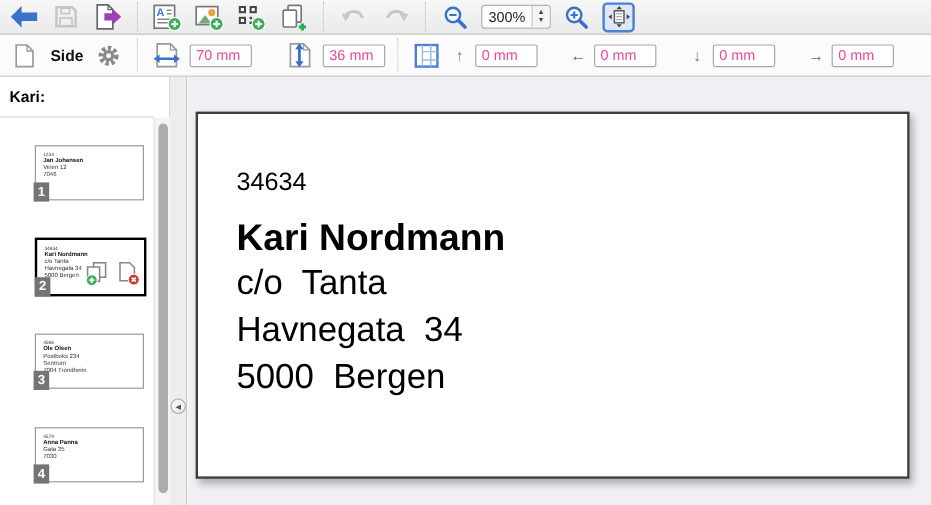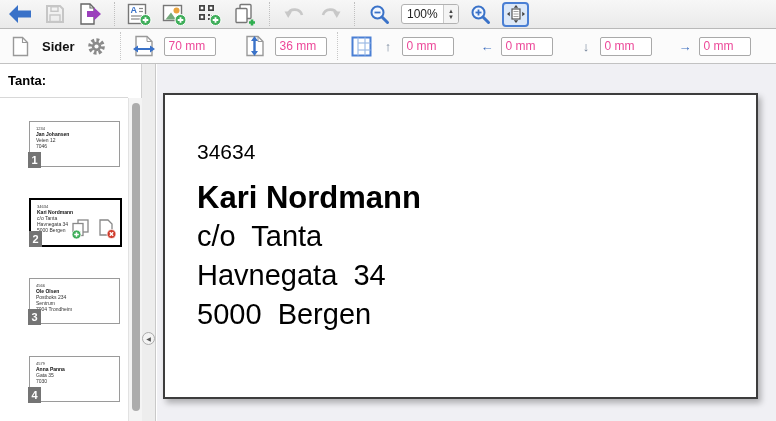--- a/index.html
+++ b/index.html
@@ -162,21 +162,21 @@
   </div>
   <div class="tb-sep"></div>
   <div class="tb-btn">
     <svg width="21" height="21" viewBox="0 0 21 21">
         <circle cx="8.5" cy="8.5" r="6" fill="#f2f7ff" stroke="#3a72c8" stroke-width="2"></circle>
         <line x1="13" y1="13" x2="18.5" y2="18.5" stroke="#3a72c8" stroke-width="3" stroke-linecap="round"></line>
         <line x1="5.5" y1="8.5" x2="11.5" y2="8.5" stroke="#3a72c8" stroke-width="1.8"></line>
       </svg>
   </div>
   <div class="zoom-stepper">
-    <div class="zs-text">100%</div>
+    <div class="zs-text">300%</div>
     <div class="zs-arrows">
       <span>▲</span>
       <span>▼</span>
     </div>
   </div>
   <div class="tb-btn">
     <svg width="21" height="21" viewBox="0 0 21 21">
         <circle cx="8.5" cy="8.5" r="6" fill="#f2f7ff" stroke="#3a72c8" stroke-width="2"></circle>
         <line x1="13" y1="13" x2="18.5" y2="18.5" stroke="#3a72c8" stroke-width="3" stroke-linecap="round"></line>
         <line x1="5.5" y1="8.5" x2="11.5" y2="8.5" stroke="#3a72c8" stroke-width="1.8"></line>
@@ -197,21 +197,21 @@
   </div>
 </div>
 
 <div class="toolbar-page">
   <div class="tb-btn">
     <svg width="17" height="21" viewBox="0 0 17 21">
         <path d="M1.5 1.5 H10.5 L15.5 6.5 V19.5 H1.5 Z" fill="#fff" stroke="#999" stroke-width="1.4"></path>
         <path d="M10.5 1.5 V6.5 H15.5" fill="none" stroke="#999" stroke-width="1.1"></path>
       </svg>
   </div>
-  <span class="tp-title">Sider</span>
+  <span class="tp-title">Side</span>
   <div class="tb-btn">
     <svg width="19" height="19" viewBox="0 0 24 24">
         <circle cx="12" cy="12" r="8" fill="none" stroke="#8a8a8a" stroke-width="5" stroke-dasharray="3.5 2.6"></circle>
         <circle cx="12" cy="12" r="6" fill="#8a8a8a"></circle>
         <circle cx="12" cy="12" r="2.6" fill="#fbfbfb"></circle>
       </svg>
   </div>
   <div class="tp-sep"></div>
   <div class="tb-btn">
     <svg width="24" height="22" viewBox="0 0 24 22">
@@ -247,21 +247,21 @@
   <input class="tp-input" value="0 mm" style="">
   <div class="tp-gap"></div>
   <span class="dir-arrow dir-slate">↓</span>
   <input class="tp-input" value="0 mm" style="">
   <div class="tp-gap"></div>
   <span class="dir-arrow dir-blue">→</span>
   <input class="tp-input" value="0 mm" style="">
 </div>
 
 <div class="sidebar">
-  <div class="sidebar-header">Tanta:</div>
+  <div class="sidebar-header">Kari:</div>
   <div class="sidebar-sep"></div>
 
   <div class="thumb" style="top:57px;">
     <div class="t-id">1234</div>
     <div class="t-name">Jan Johansen</div>
     <div class="t-line">Veien 12</div>
     <div class="t-line">7046</div>
     <div class="t-badge">1</div>
   </div>
 

